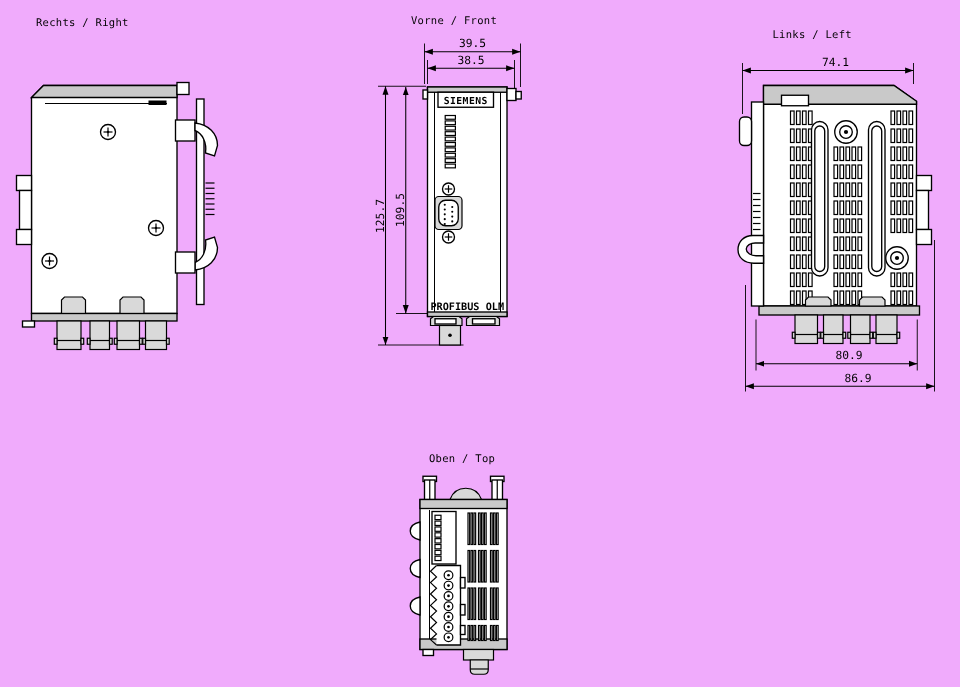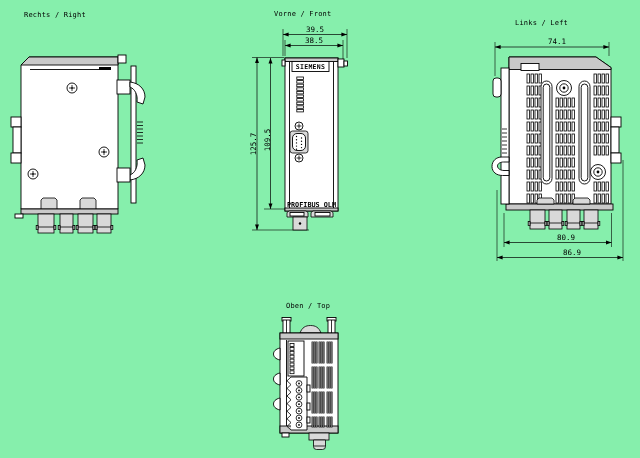--- a/index.html
+++ b/index.html
@@ -1,18 +1,18 @@
 <!DOCTYPE html>
 <html><head>
 <meta charset="utf-8">
 <style>
   *{margin:0;padding:0;box-sizing:border-box}
   html,body{background:#fff}
   body{font-family:"DejaVu Sans Mono",monospace}
-  .canvas{position:relative;width:640px;height:458px;background:#86efac;overflow:hidden}
+  .canvas{position:relative;width:640px;height:458px;background:#f0abfc;overflow:hidden}
   svg{display:block}
   .ln{stroke:#000;stroke-width:.8;fill:none}
   .lnx{stroke:#000;stroke-width:.9;fill:none;shape-rendering:crispEdges}
   .fw{fill:#fff;stroke:#000;stroke-width:.9}
   .fg{fill:#c9c9c9;stroke:#000;stroke-width:.9}
   .fg2{fill:#d9d9d9;stroke:#000;stroke-width:.8}
   .fb{fill:#000;stroke:none}
   .slat{fill:#fff;stroke:#000;stroke-width:.8}
   .dim{stroke:#000;stroke-width:.7;fill:none}
   .ext{stroke:#000;stroke-width:.6;fill:none}

